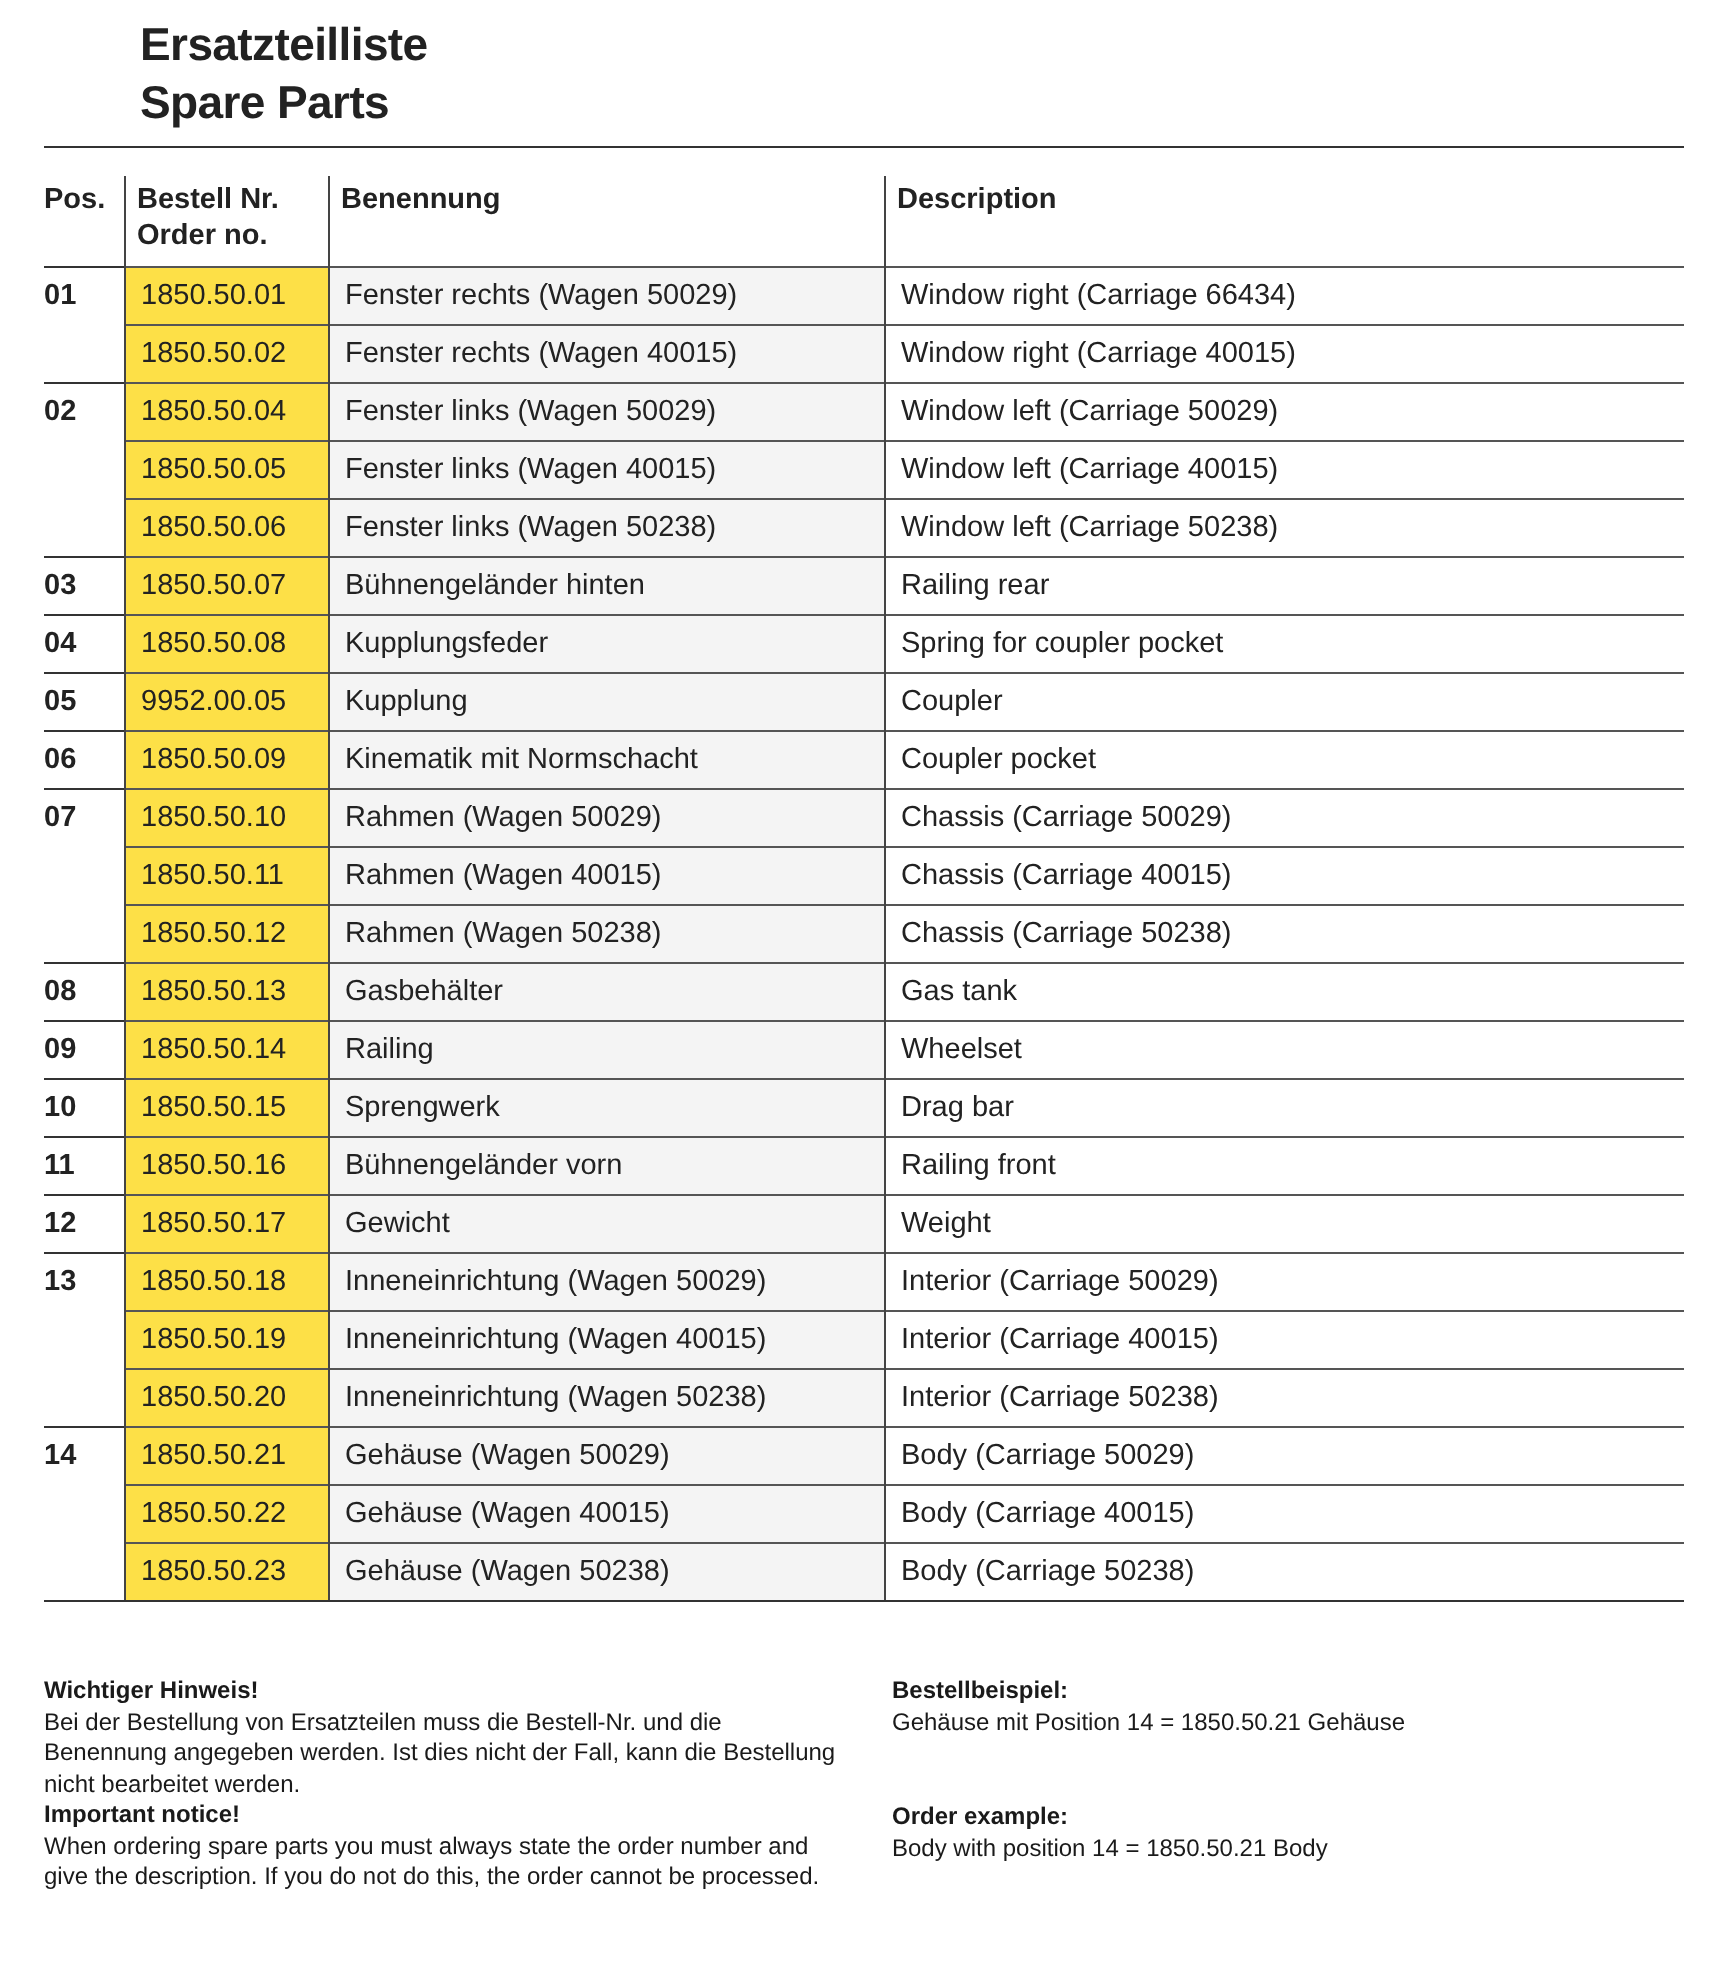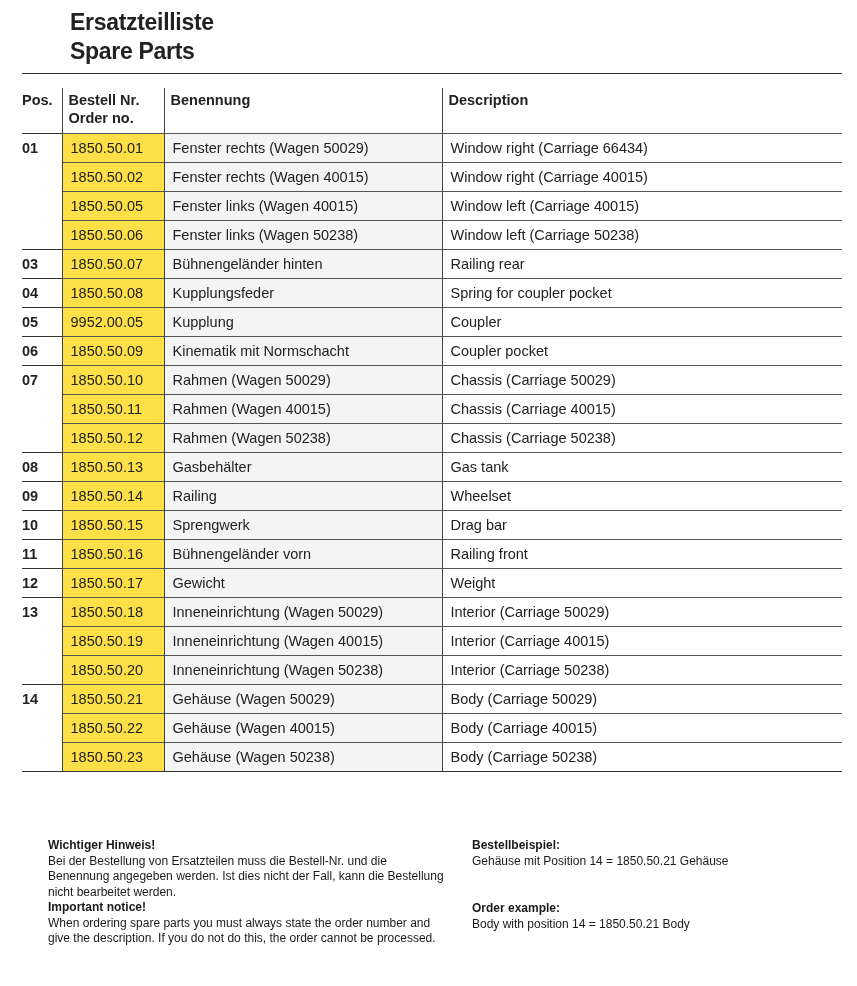--- a/index.html
+++ b/index.html
@@ -30,21 +30,21 @@
   }
   table.parts td.pos { padding-left: 0; font-weight: bold; vertical-align: top; }
   table.parts td.nr { background: #fde047; }
   table.parts td.de { background: #f4f4f4; }
   table.parts td.nr, table.parts td.de, table.parts td.en { border-top: 1.2px solid #555; }
   table.parts tr.group-start td.pos { border-top: 1.5px solid #333; }
   table.parts th.h-nr, table.parts th.h-de, table.parts th.h-en,
   table.parts td.nr, table.parts td.de, table.parts td.en { border-left: 1.5px solid #444; }
   table.parts tbody tr:last-child td { border-bottom: 1.5px solid #333; }
 
-  .notes { position: absolute; top: 838px; font-size: 12px; line-height: 15.5px; color: #1a1a1a; margin-left: 26px; }
+  .notes { position: absolute; top: 838px; font-size: 12px; line-height: 15.5px; color: #1a1a1a; }
   .notes-left { left: 22px; width: 400px; }
   .notes-right { left: 446px; width: 400px; }
   .notes .hd { font-weight: bold; }
   .gap { height: 32px; }
 </style>
 </head>
 <body>
 
 <div class="title">
   <div>Ersatzteilliste</div>
@@ -76,20 +76,26 @@
         <td class="nr">1850.50.01</td>
         <td class="de">Fenster rechts (Wagen 50029)</td>
         <td class="en">Window right (Carriage 66434)</td>
       </tr>
       <tr>
         <td class="pos"></td>
         <td class="nr">1850.50.02</td>
         <td class="de">Fenster rechts (Wagen 40015)</td>
         <td class="en">Window right (Carriage 40015)</td>
       </tr>
+      <tr class="group-start">
+        <td class="pos">02</td>
+        <td class="nr">1850.50.04</td>
+        <td class="de">Fenster links (Wagen 50029)</td>
+        <td class="en">Window left (Carriage 50029)</td>
+      </tr>
       <tr>
         <td class="pos"></td>
         <td class="nr">1850.50.05</td>
         <td class="de">Fenster links (Wagen 40015)</td>
         <td class="en">Window left (Carriage 40015)</td>
       </tr>
       <tr>
         <td class="pos"></td>
         <td class="nr">1850.50.06</td>
         <td class="de">Fenster links (Wagen 50238)</td>

